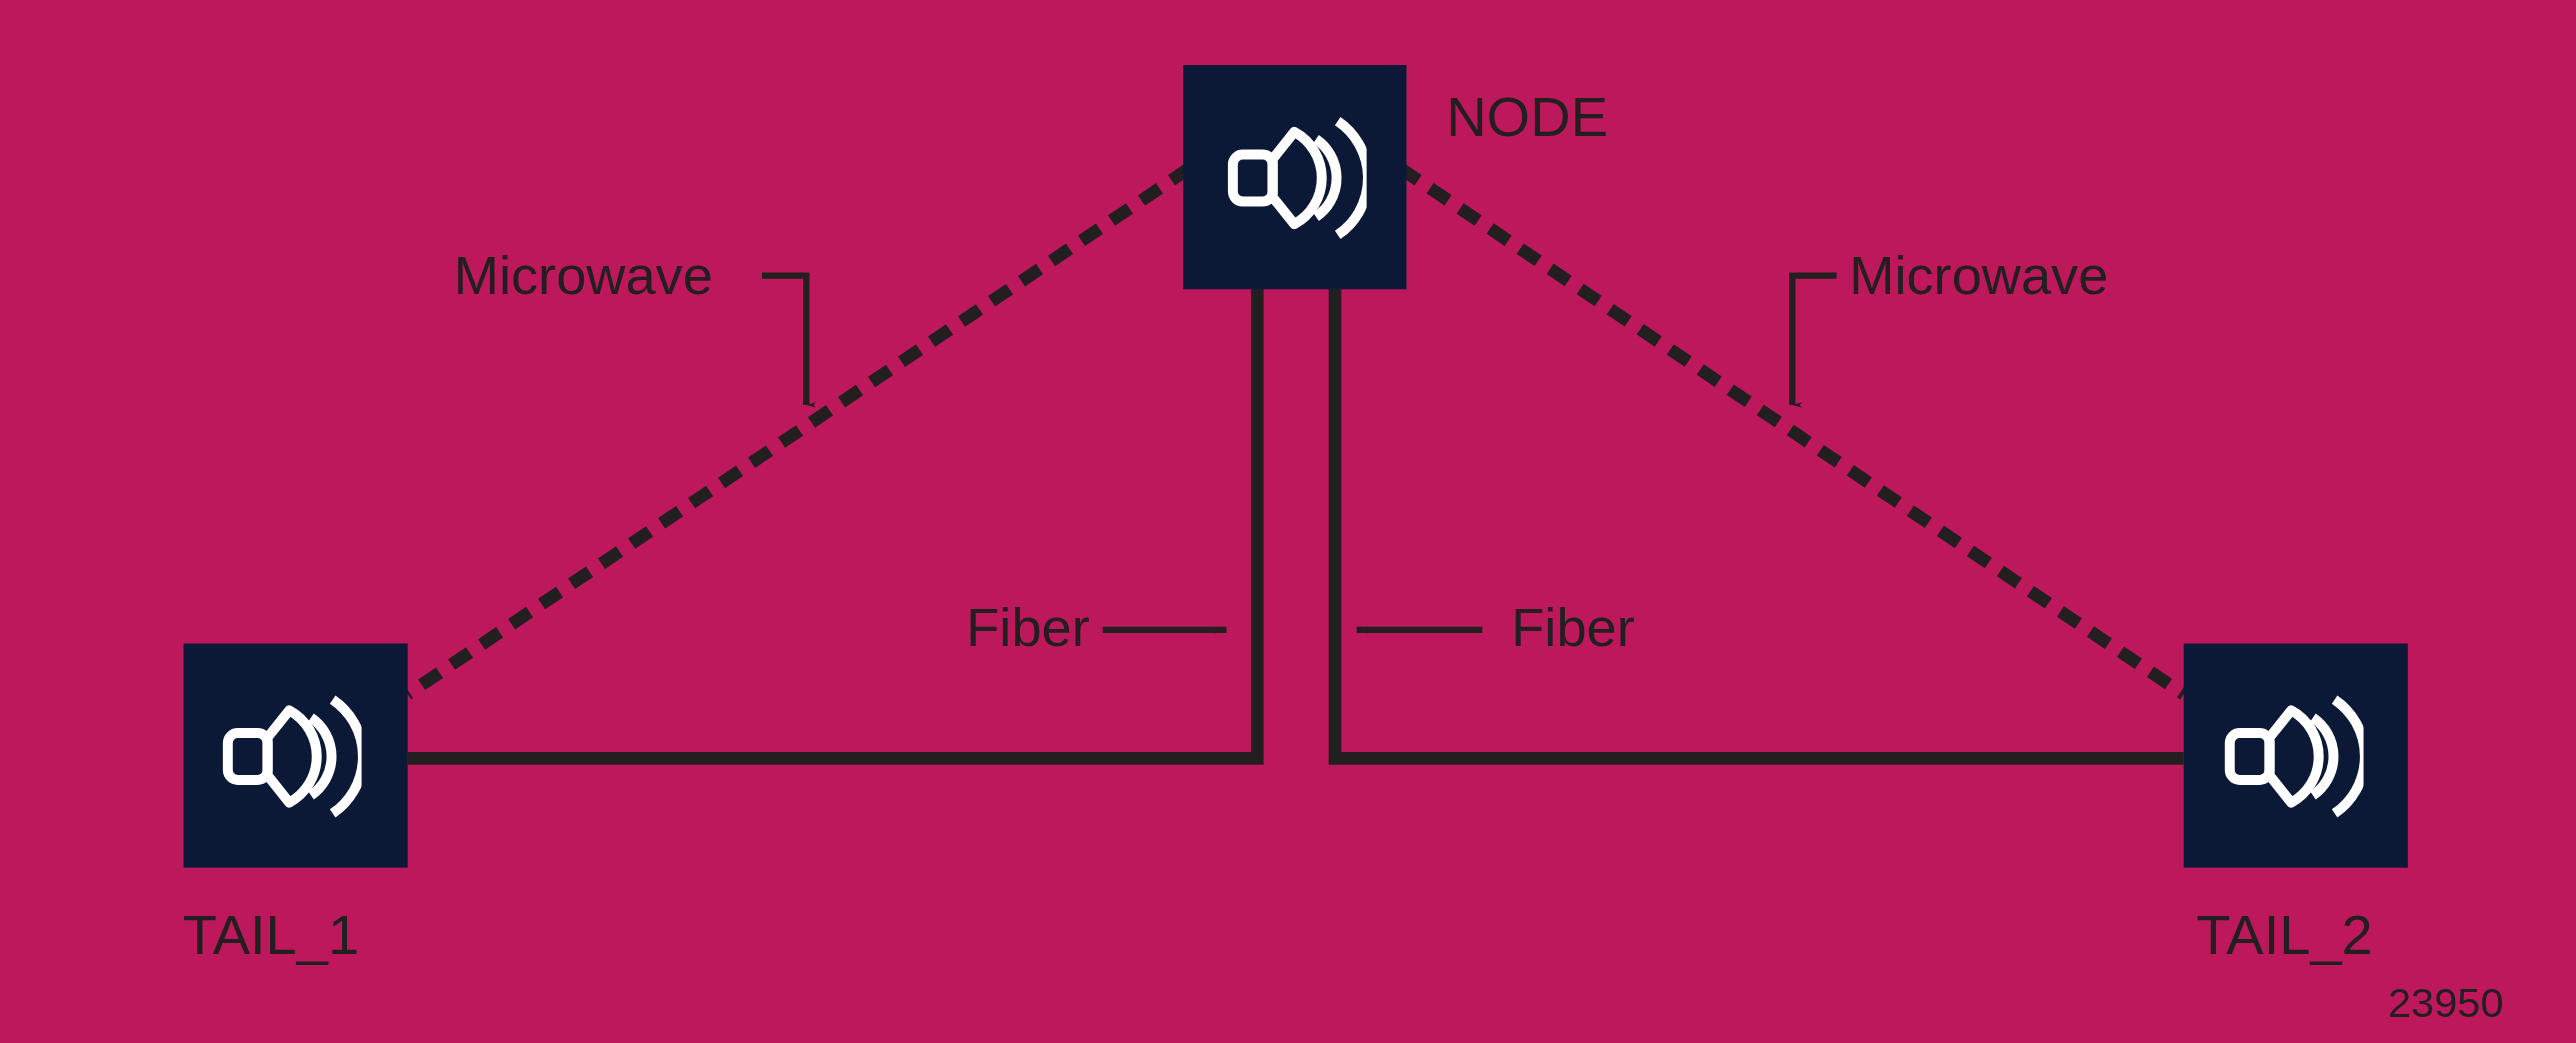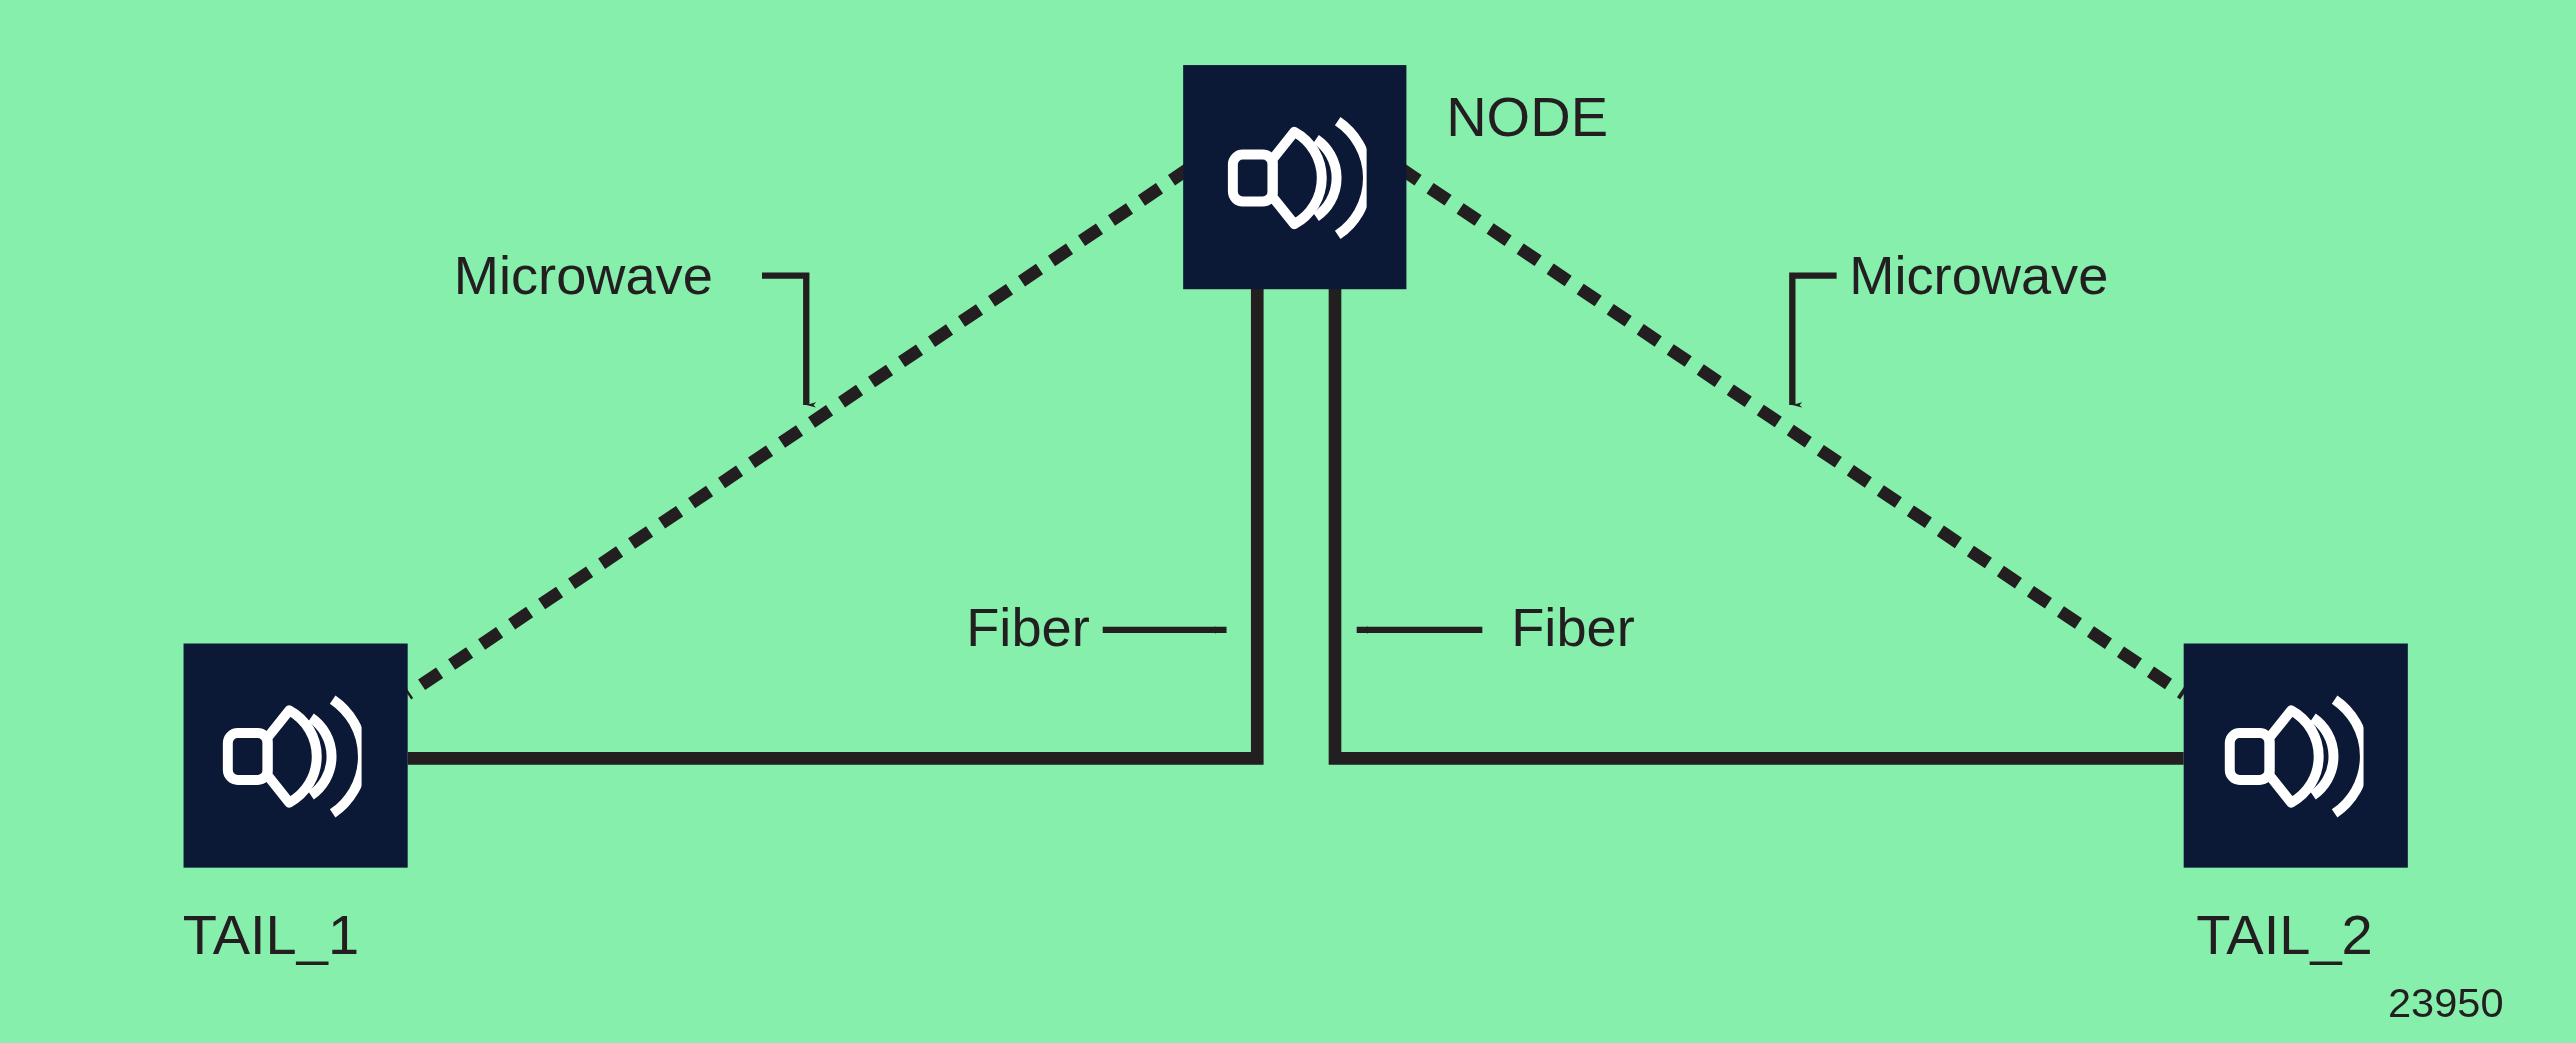--- a/index.html
+++ b/index.html
@@ -8,21 +8,21 @@
     padding: 0;
     background: #ffffff;
   }
   body {
     font-family: "Liberation Sans", sans-serif;
   }
   #diagram-root {
     position: relative;
     width: 2576px;
     height: 1043px;
-    background: #86efac;
+    background: #be185d;
     overflow: hidden;
   }
   #diagram-svg {
     position: absolute;
     top: 0;
     left: 0;
     width: 2576px;
     height: 1043px;
     display: block;
   }

